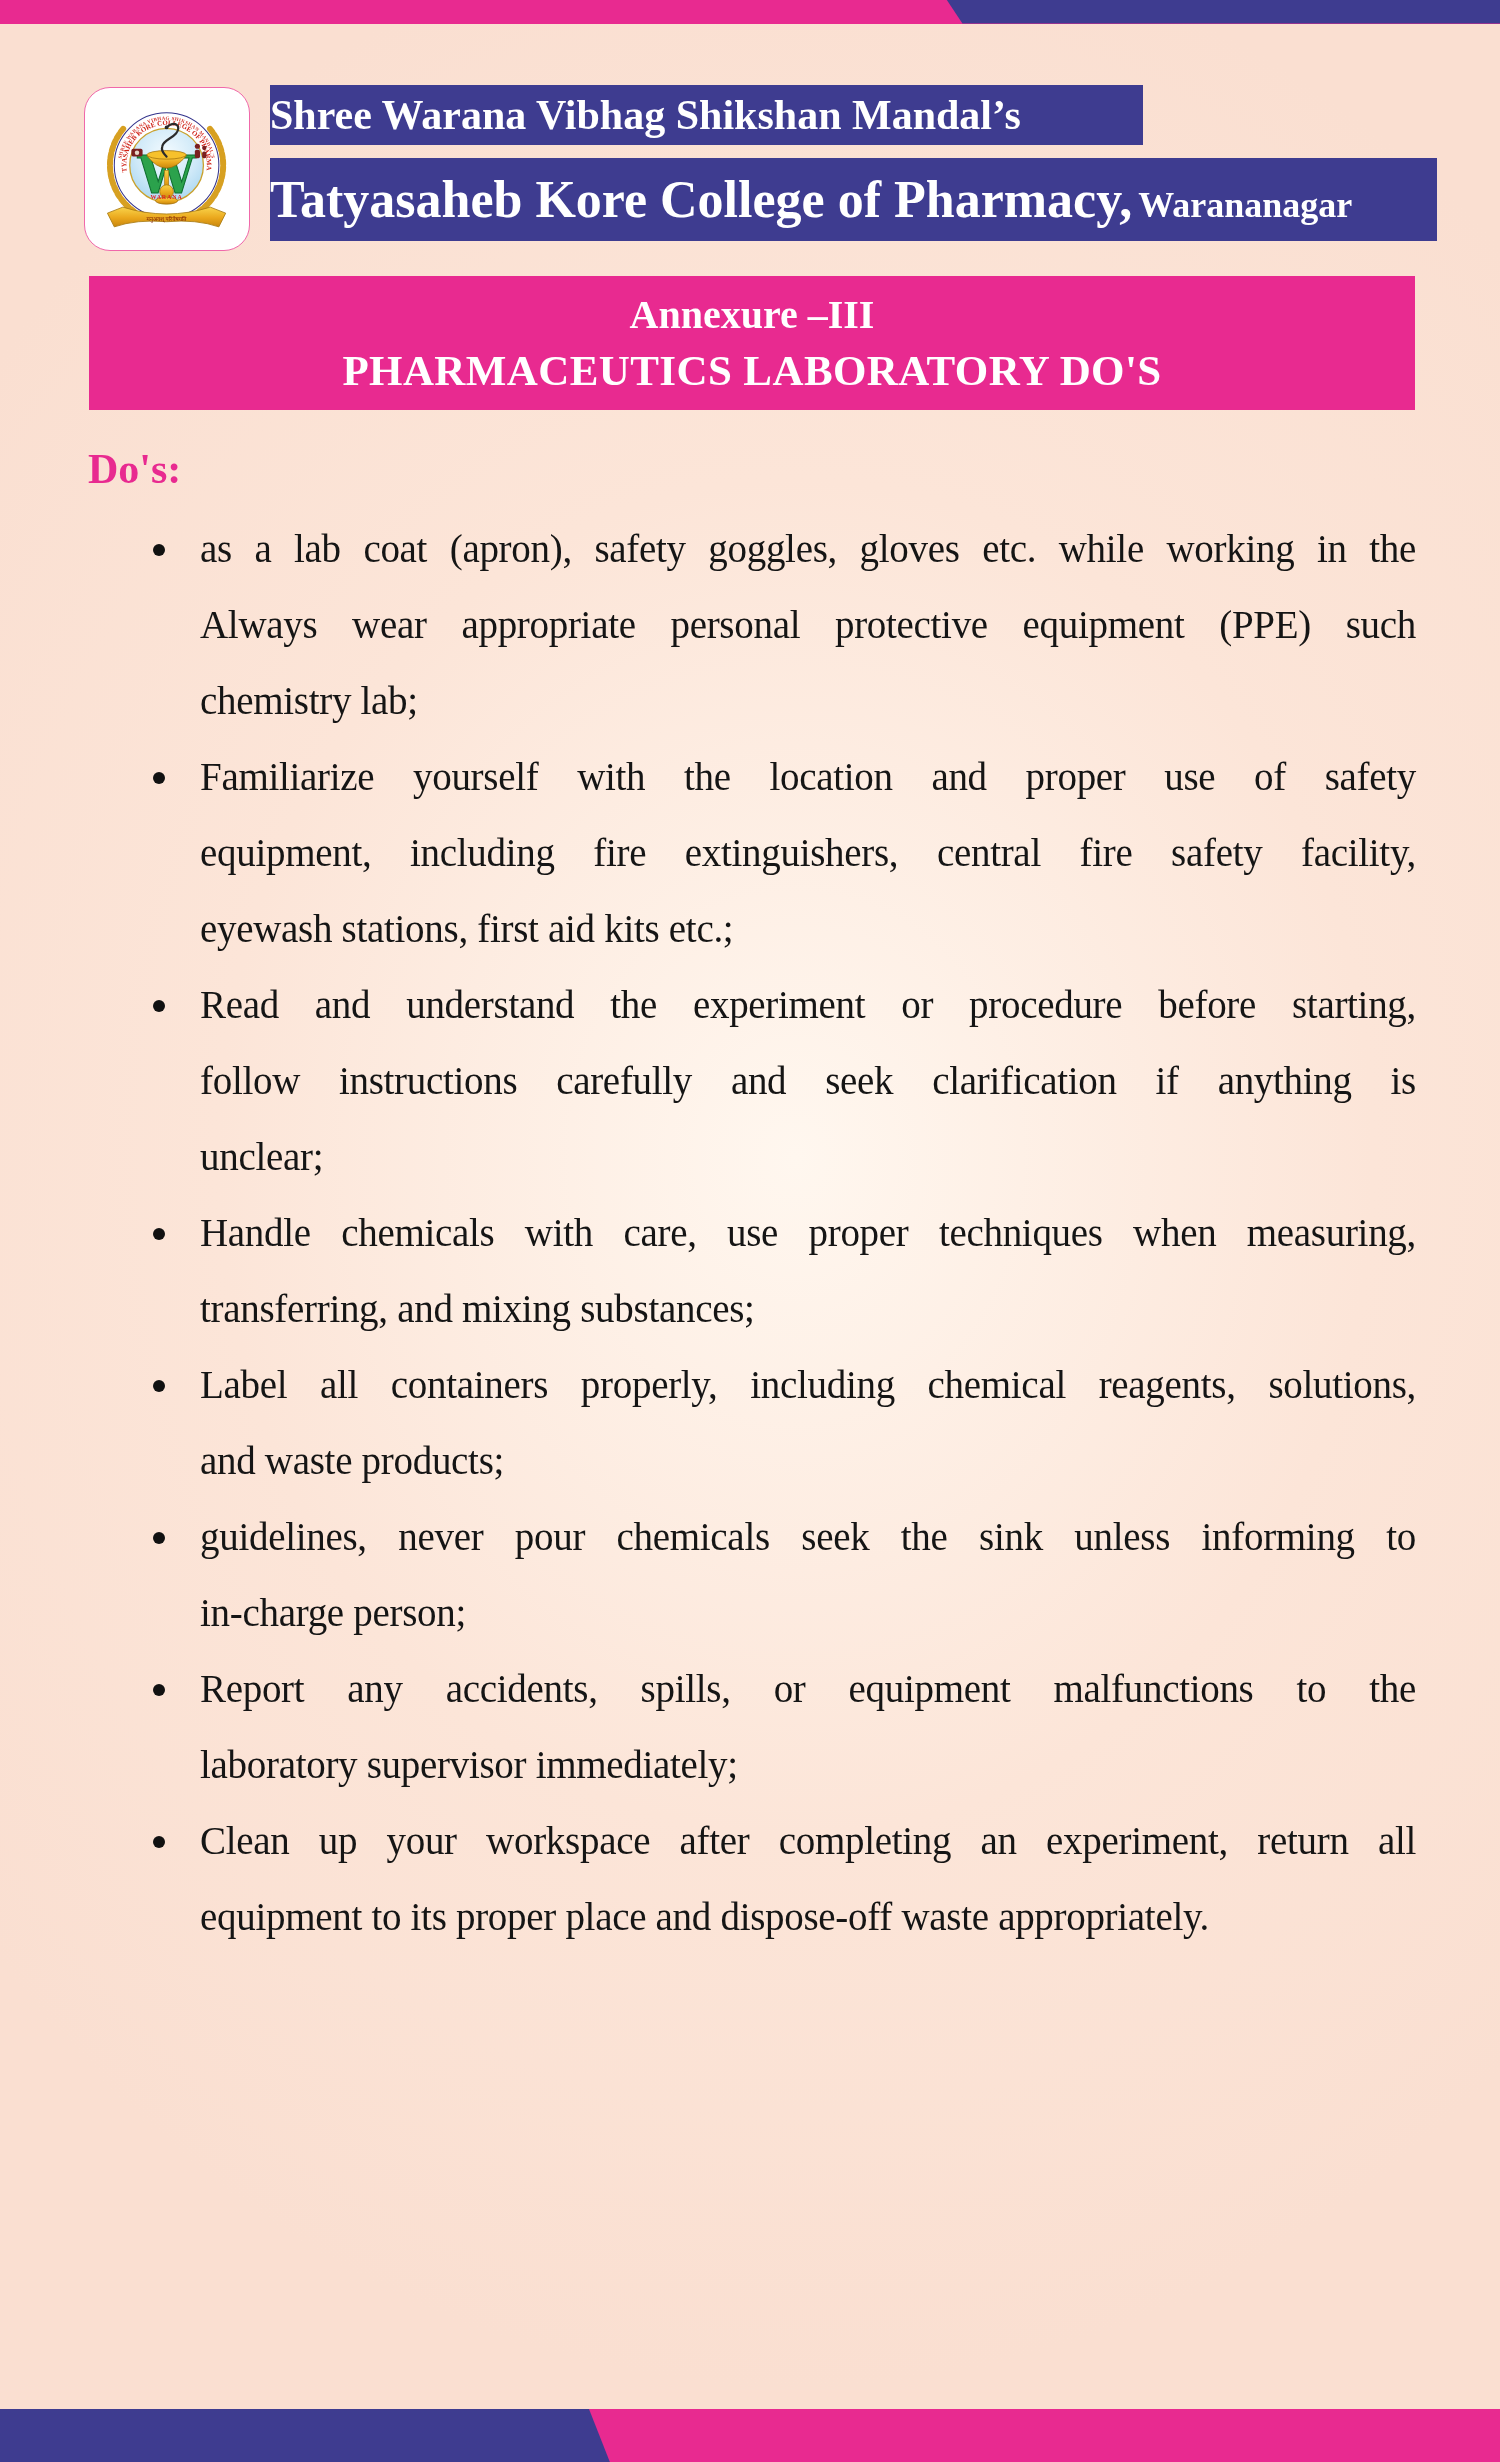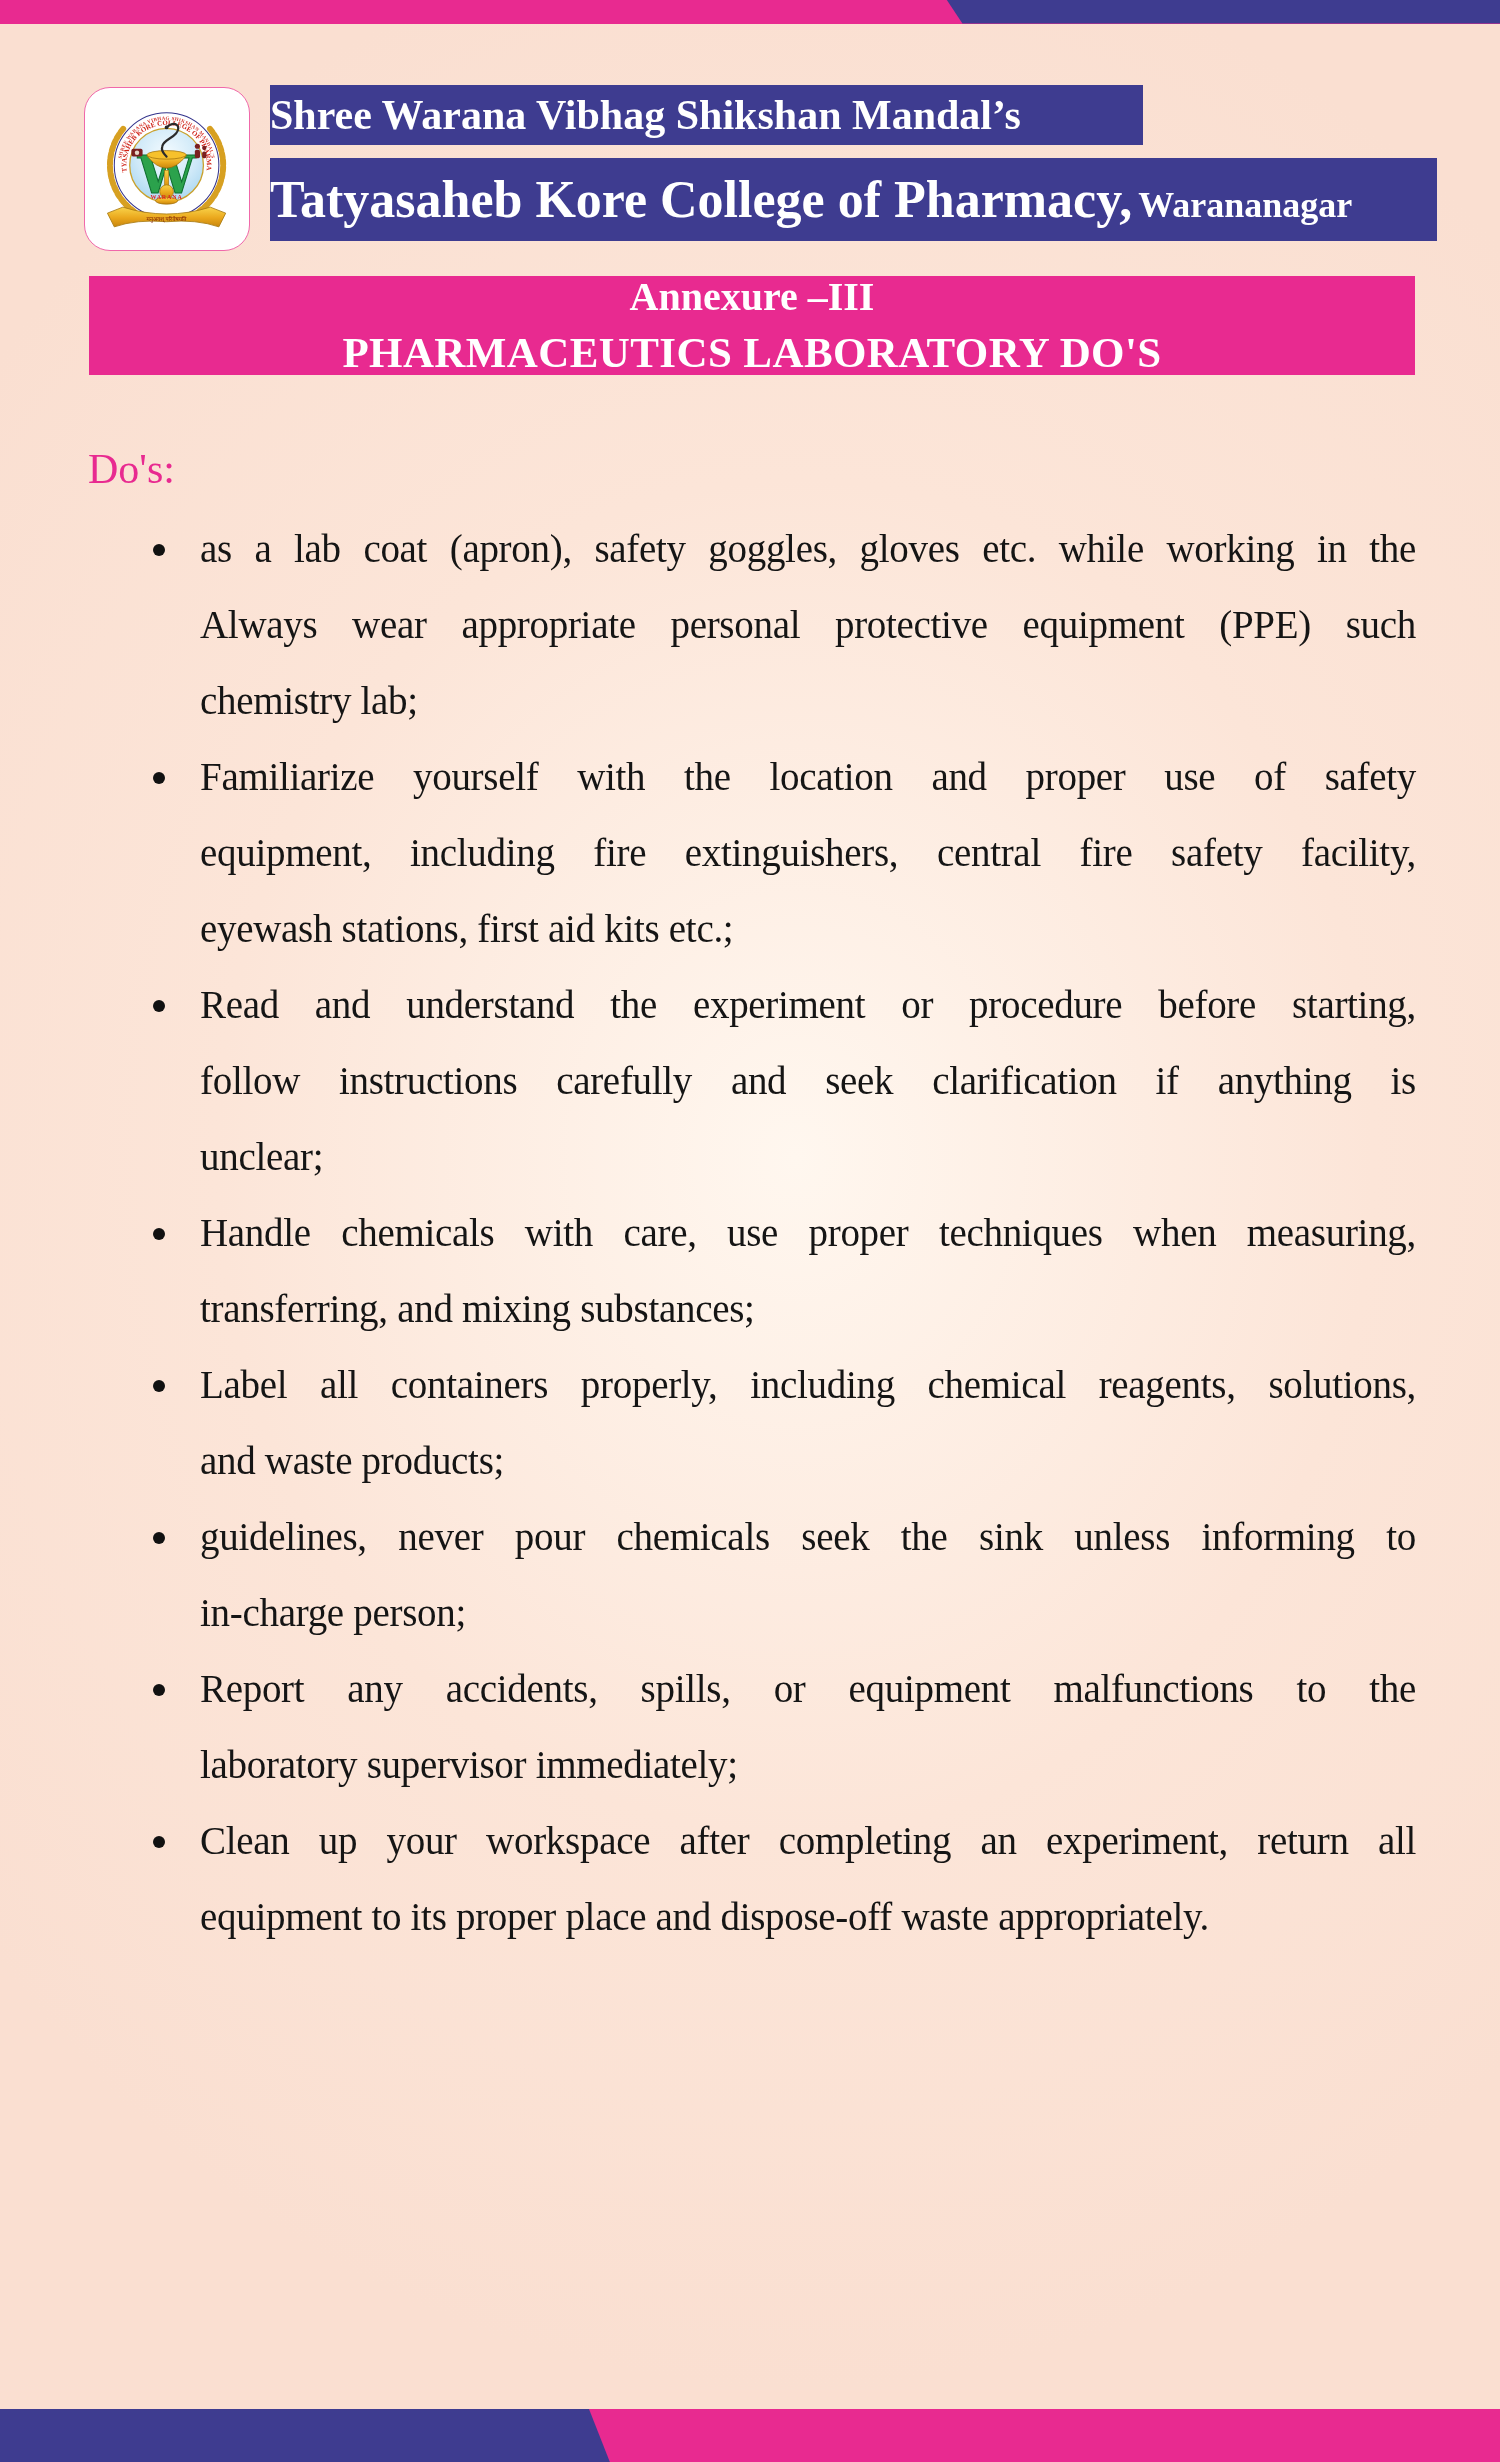--- a/index.html
+++ b/index.html
@@ -19,28 +19,28 @@
   .logo-card{position:absolute;left:84px;top:87px;width:166px;height:164px;
     background:#fff;border:1.7px solid #f068aa;border-radius:26px;box-sizing:border-box;}
   .logo-card svg{width:100%;height:100%;display:block;}
 
   .banner{position:absolute;background:#3e3c90;color:#ffffff;font-weight:bold;
     display:flex;align-items:center;}
   .banner1{left:270px;top:85px;width:873px;height:60px;font-size:42px;}
   .banner2{left:270px;top:158px;width:1167px;height:83px;font-size:52px;}
   .banner2 .city{font-size:36px;margin-left:6px;}
 
-  .pink-banner{position:absolute;left:89px;top:276px;width:1326px;height:99px;
+  .pink-banner{position:absolute;left:89px;top:276px;width:1326px;height:134px;
     background:#e82a90;color:#fff;font-weight:bold;display:flex;flex-direction:column;
     align-items:center;justify-content:center;gap:14px;}
   .pb1{font-size:40px;line-height:1;}
   .pb2{font-size:43px;line-height:1;letter-spacing:0.4px;}
 
   .dos-heading{position:absolute;left:88px;top:448px;font-size:42px;line-height:1;
-    font-weight:normal;color:#e82a90;}
+    font-weight:bold;color:#e82a90;}
 
   .dos-list{position:absolute;left:141px;top:511px;width:1275px;
     list-style:none;margin:0;padding:0;}
   .dos-list li{position:relative;padding-left:59px;box-sizing:border-box;
     font-size:39px;line-height:76px;color:#151515;letter-spacing:-0.3px;}
   .dos-list li::before{content:"";position:absolute;left:12px;top:33px;
     width:12px;height:12px;border-radius:50%;background:#111;}
   .bl{display:block;white-space:nowrap;text-align:justify;text-align-last:justify;}
   .dos-list li .bl:last-child{text-align-last:left;}
 </style>

